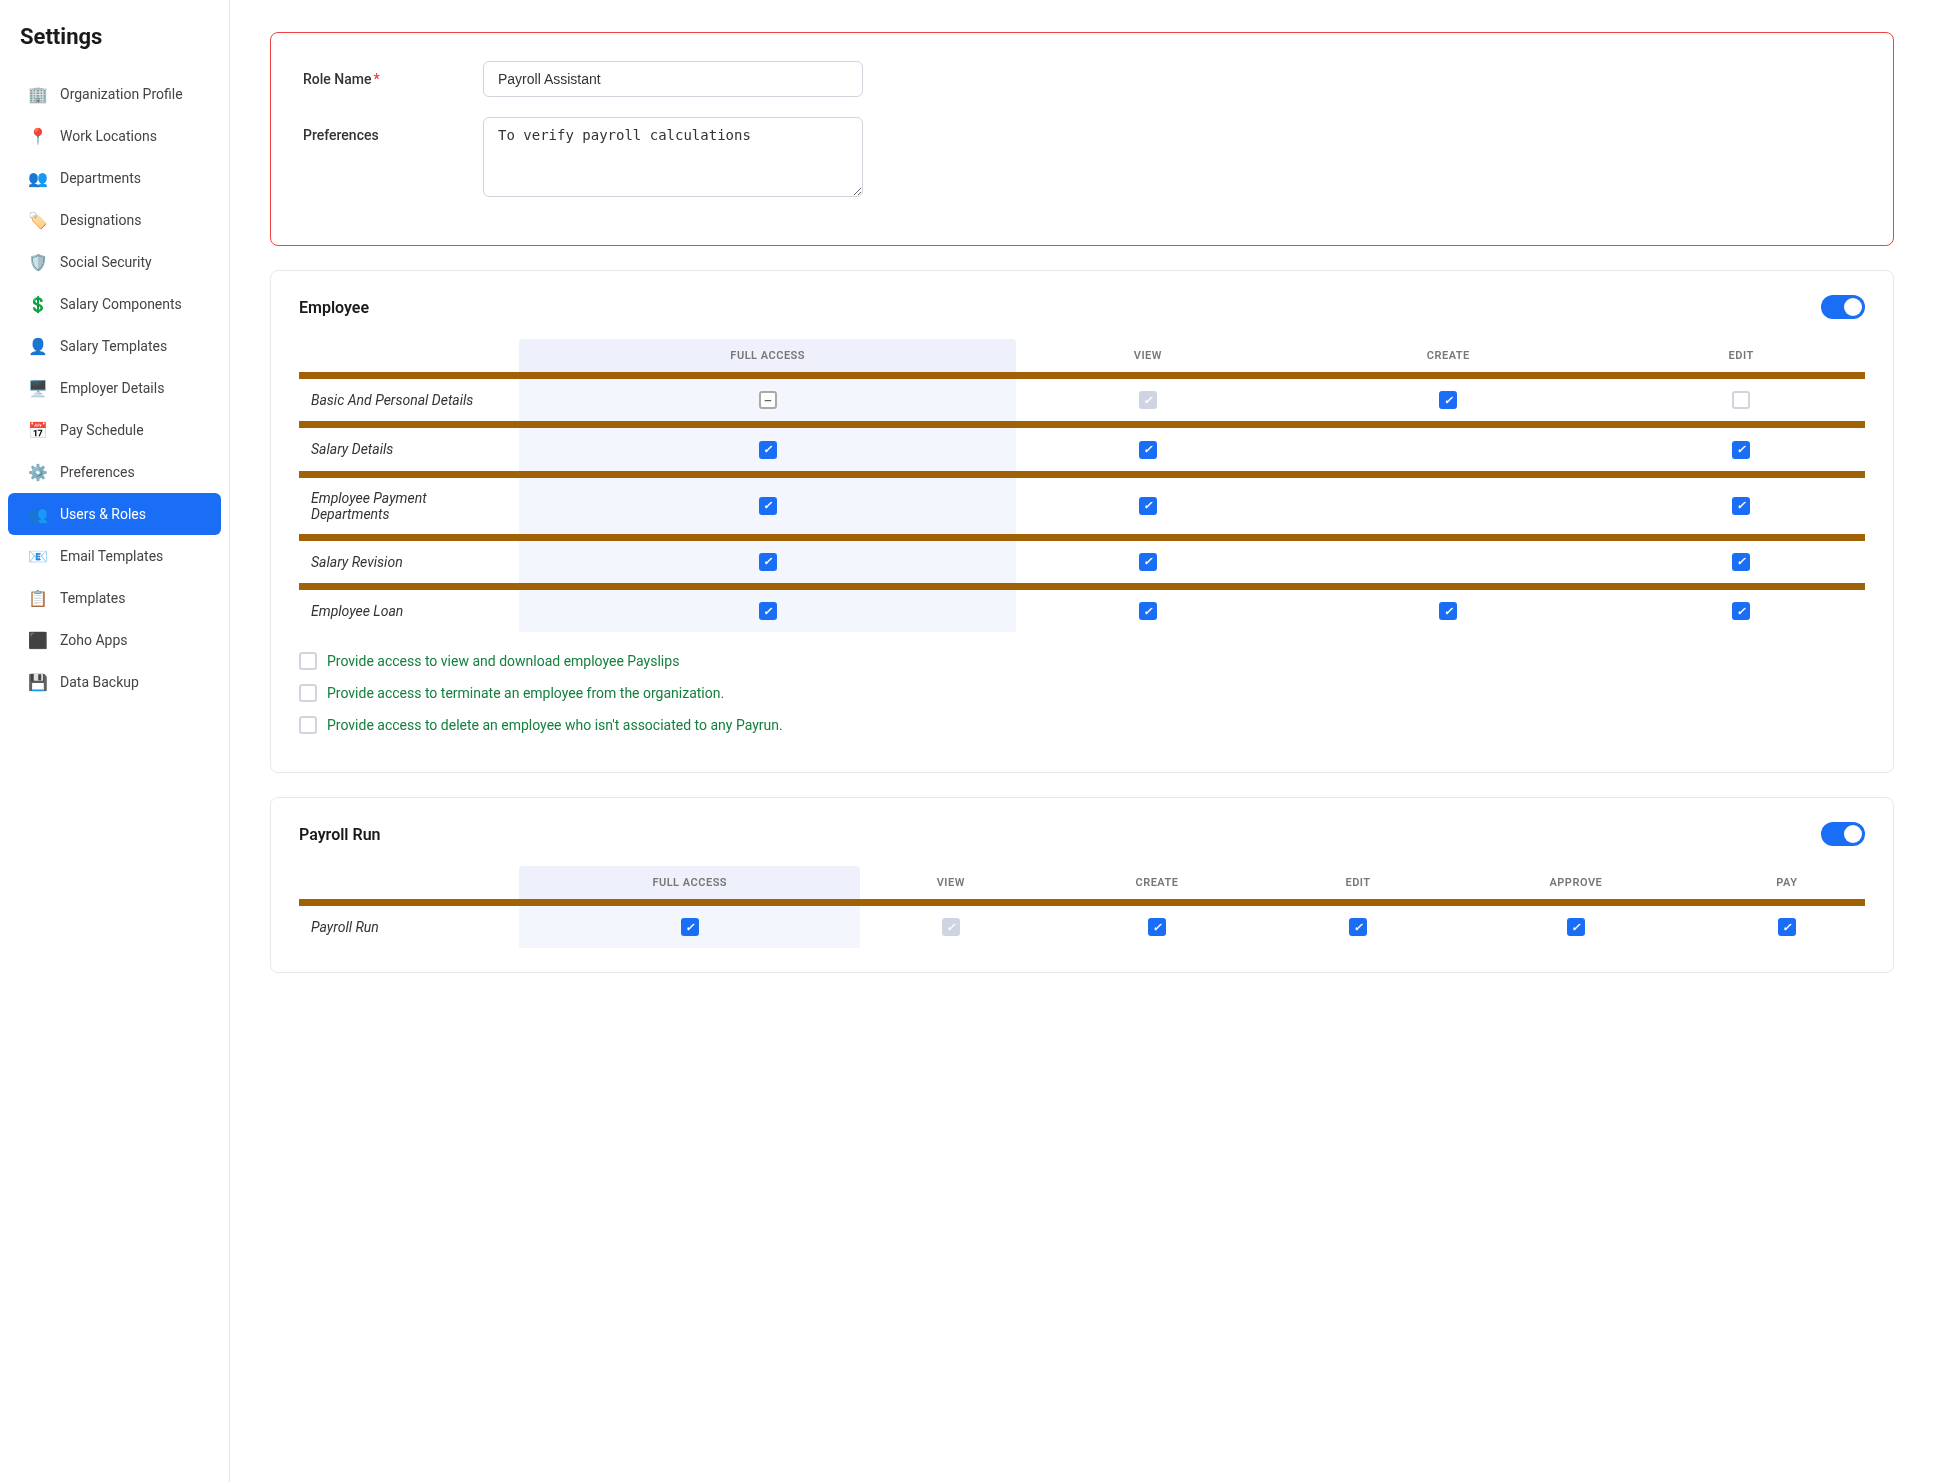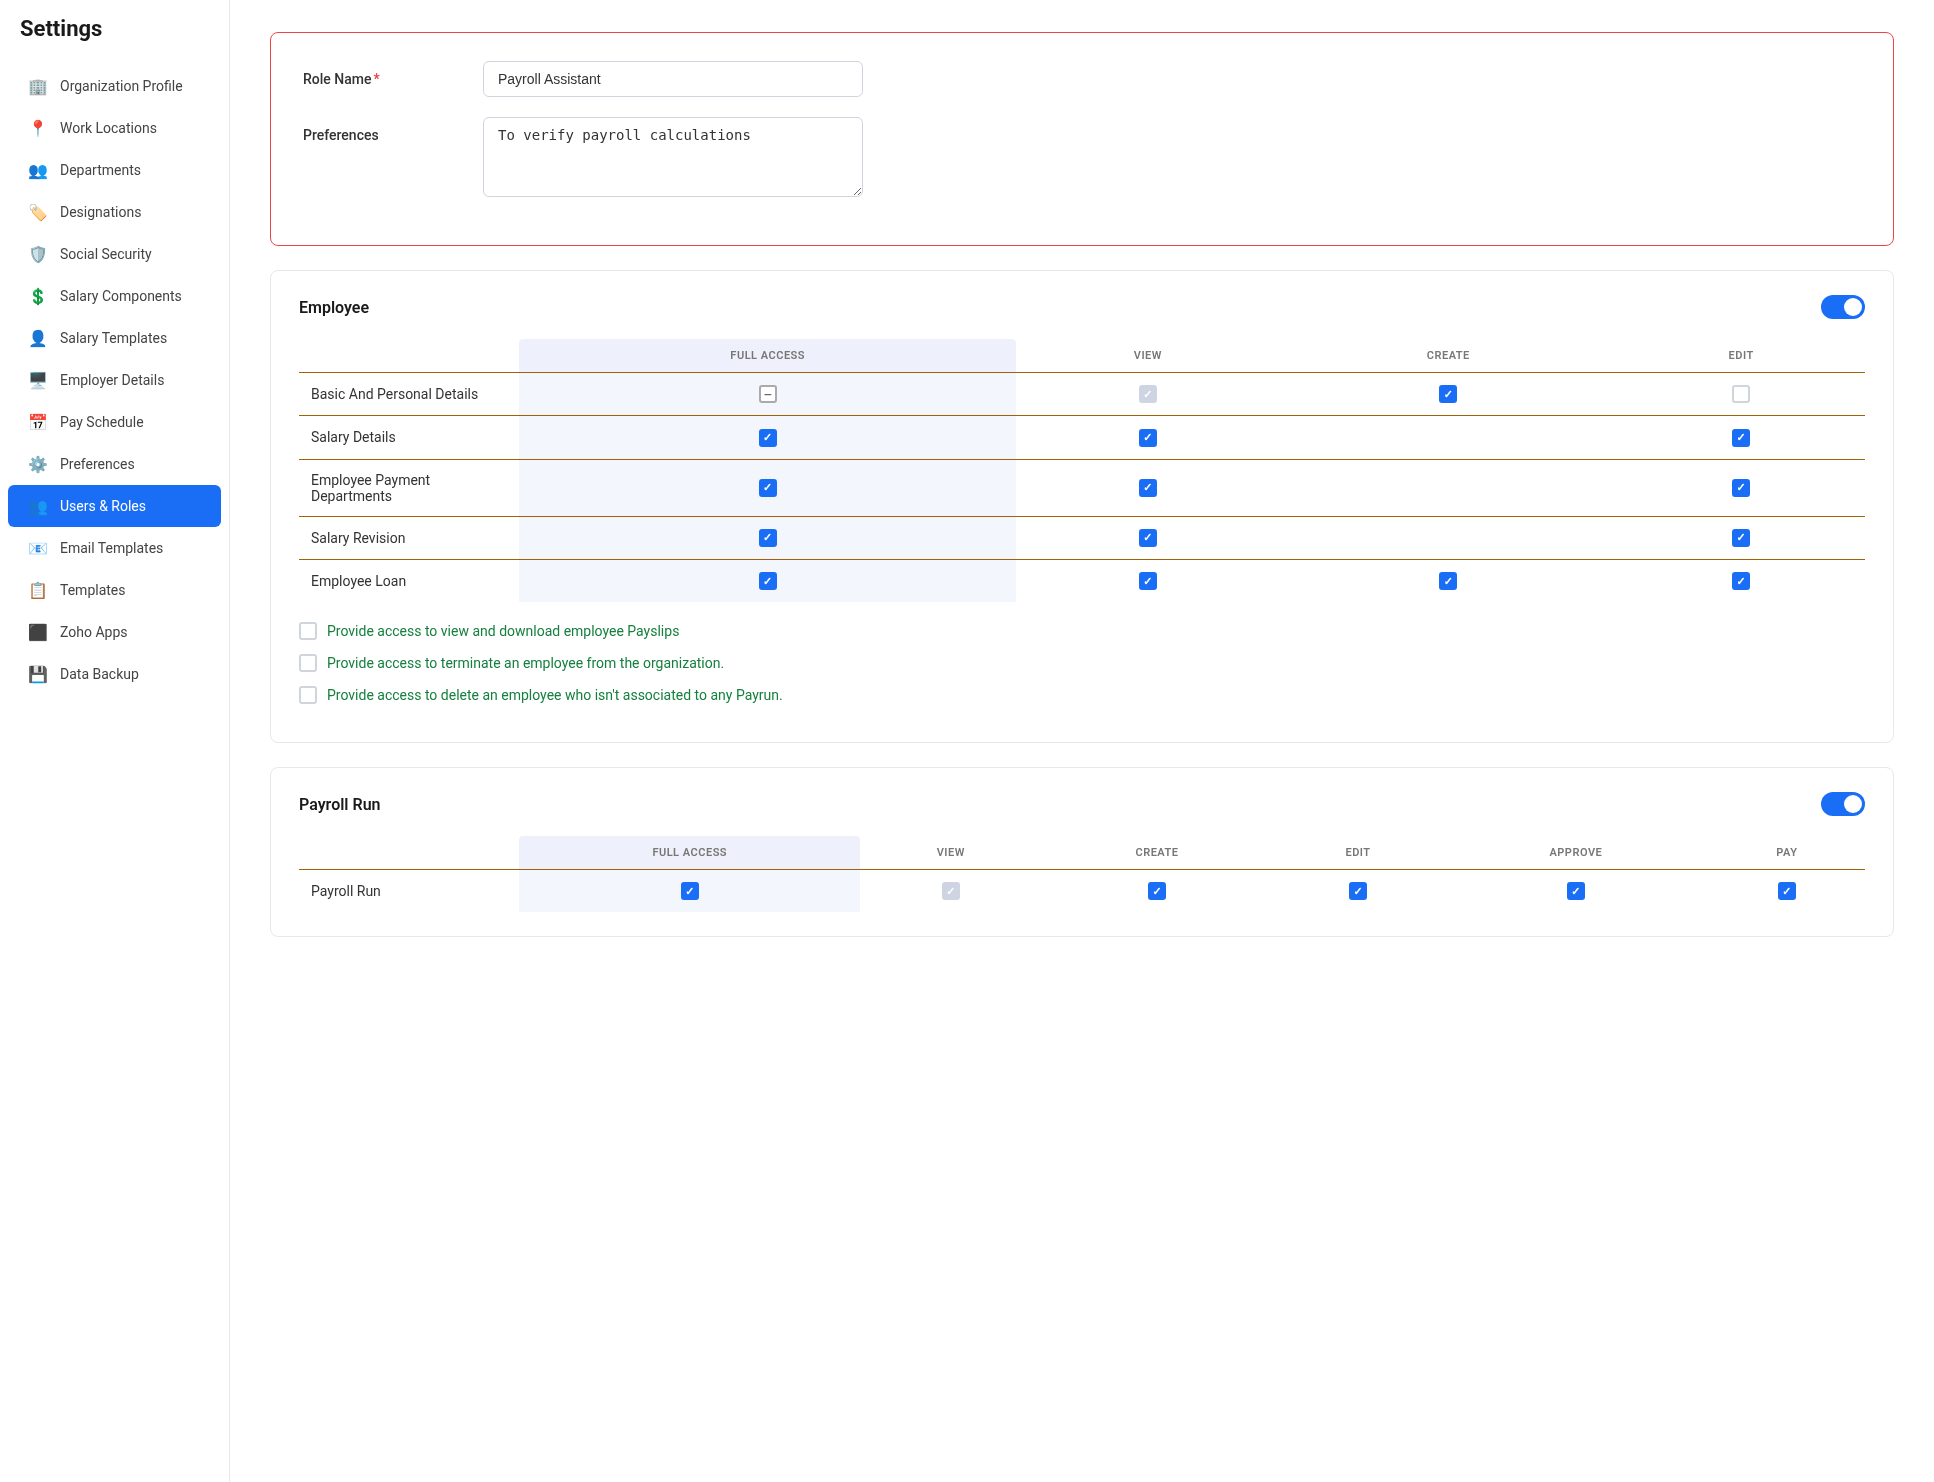--- a/index.html
+++ b/index.html
@@ -4,21 +4,21 @@
   <style>
     * { box-sizing: border-box; margin: 0; padding: 0; }
     body { font-family: -apple-system, BlinkMacSystemFont, 'Segoe UI', Roboto, sans-serif; background: #f5f5f5; display: flex; height: 100vh; overflow: hidden; }
 
     
     .sidebar {
       width: 230px;
       min-width: 230px;
       background: #fff;
       border-right: 1px solid #e8e8e8;
-      padding: 16px 0;
+      padding: 24px 0;
       overflow-y: auto;
     }
     .sidebar-title {
       font-size: 22px;
       font-weight: 700;
       color: #1a1a1a;
       padding: 0 20px 24px 20px;
     }
     .sidebar-item {
       display: flex;
@@ -158,21 +158,21 @@
     .permission-table thead th {
       font-size: 11px;
       font-weight: 600;
       color: #777;
       letter-spacing: 0.5px;
       text-align: center;
       padding: 10px 12px;
       text-transform: uppercase;
     }
     .permission-table thead th:first-child { text-align: left; width: 220px; }
-    .permission-table tbody tr { border-top: 1px solid #a16207; }
+    .permission-table tbody tr { border-top: 7px solid #a16207; font-style: italic; }
     .permission-table tbody td {
       padding: 12px 12px;
       font-size: 14px;
       color: #333;
       text-align: center;
       vertical-align: middle;
     }
     .permission-table tbody td:first-child { text-align: left; }
 
     .full-access-col {

